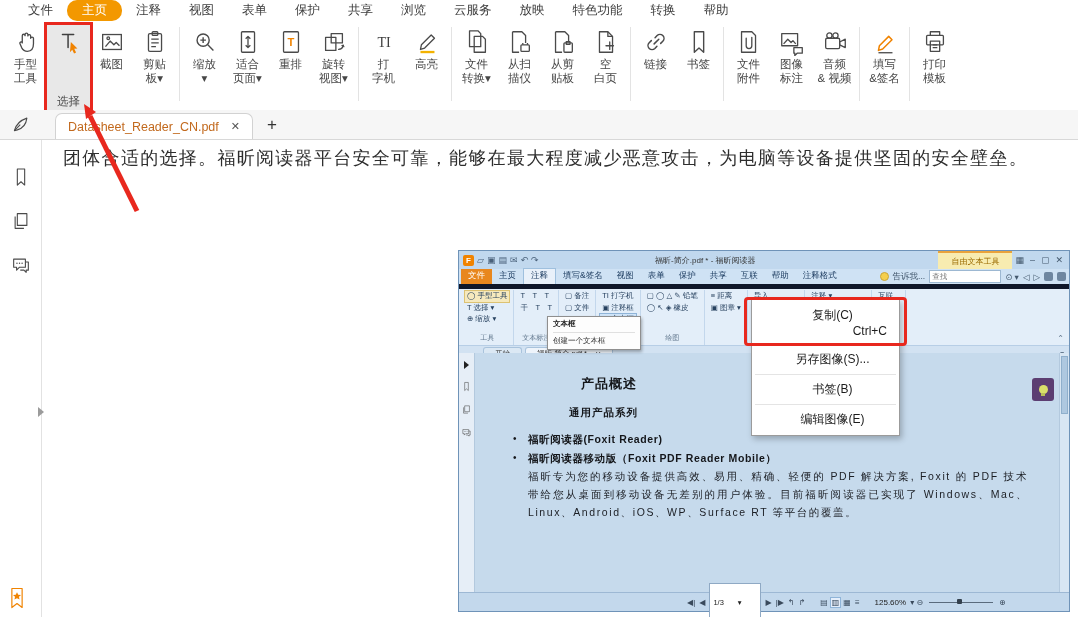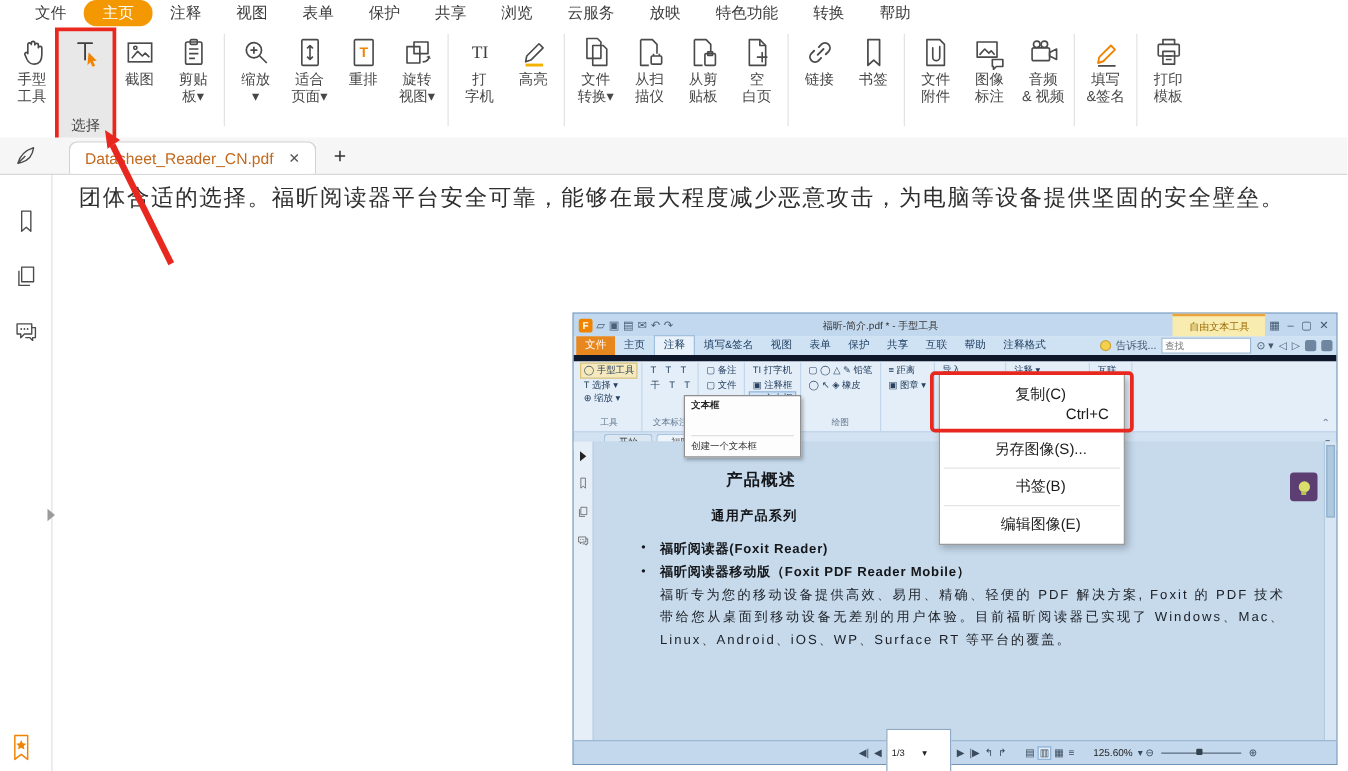--- a/index.html
+++ b/index.html
@@ -87,21 +87,21 @@
   .st-sp{width:218px;}
   .st-box{width:44px;height:11px;background:#fff;border:1px solid #8fa9c4;font-size:7.5px;display:flex;align-items:center;padding:13px 3px;gap:14px;color:#222;}
   .st-views{display:flex;gap:2px;margin-left:10px;}
   .st-view{padding:0 1px;}
   .st-view.on{background:#e4eefb;outline:1px solid #8fb4d8;}
   .st-zoom{margin-left:10px;color:#222;}
   .st-slider{width:64px;height:1px;background:#5a6b7d;position:relative;margin:0 2px;}
   .st-slider::after{content:"";position:absolute;left:28px;top:-2.5px;width:5px;height:5px;background:#33404d;border-radius:1px;}
   
   .emb-tooltip{position:absolute;left:88px;top:65px;width:82px;background:#fdfdfd;border:1px solid #8f8f8f;box-shadow:1px 2px 3px rgba(0,0,0,.3);z-index:30;padding:2px 5px 3px;}
-  .tt-title{font-size:7.5px;font-weight:bold;color:#222;padding-bottom:19px;border-bottom:1px solid #e0e0e0;}
+  .tt-title{font-size:7.5px;font-weight:bold;color:#222;padding-bottom:3px;border-bottom:1px solid #e0e0e0;}
   .tt-desc{font-size:7.5px;color:#333;padding-top:3px;}
   
   .ctx-menu{position:absolute;left:292px;top:48px;width:147px;background:#fff;border:1px solid #9b9b9b;box-shadow:2px 3px 6px rgba(0,0,0,.25);z-index:50;padding:1px 0;}
   .cm-item{display:flex;align-items:center;font-size:12px;color:#1c1c1c;padding:6px 8px 6px 22px;position:relative;flex-direction:column;}
   .cm-shortcut{margin-left:auto;padding-right:4px;}
   .cm-sep{height:1px;background:#e4e4e4;margin:0 3px;}
   .cm-item.highlighted::after{content:"";position:absolute;left:-8px;right:-8px;top:-4px;bottom:-2px;border:3px solid #e8281e;border-radius:4px;pointer-events:none;}
 </style>
 </head>
 <body>
@@ -428,21 +428,21 @@
       <span class="emb-logo">F</span>
       <span class="emb-qicons" id="embQuick">
           <span>▱</span>
           <span>▣</span>
           <span>▤</span>
           <span>✉</span>
           <span>↶</span>
           <span>↷</span>
         </span>
       <span class="emb-sp1"></span>
-      <span>福昕-简介.pdf * - 手型工具</span>
+      <span>福昕-简介.pdf * - 福昕阅读器</span>
       <span class="emb-sp2"></span>
       <span class="ctx-tab">自由文本工具</span>
       <span class="emb-winbtns" id="embWin">
           <span>▦</span>
           <span>–</span>
           <span>▢</span>
           <span>✕</span>
         </span>
     </div>
     <div class="emb-tabs">

